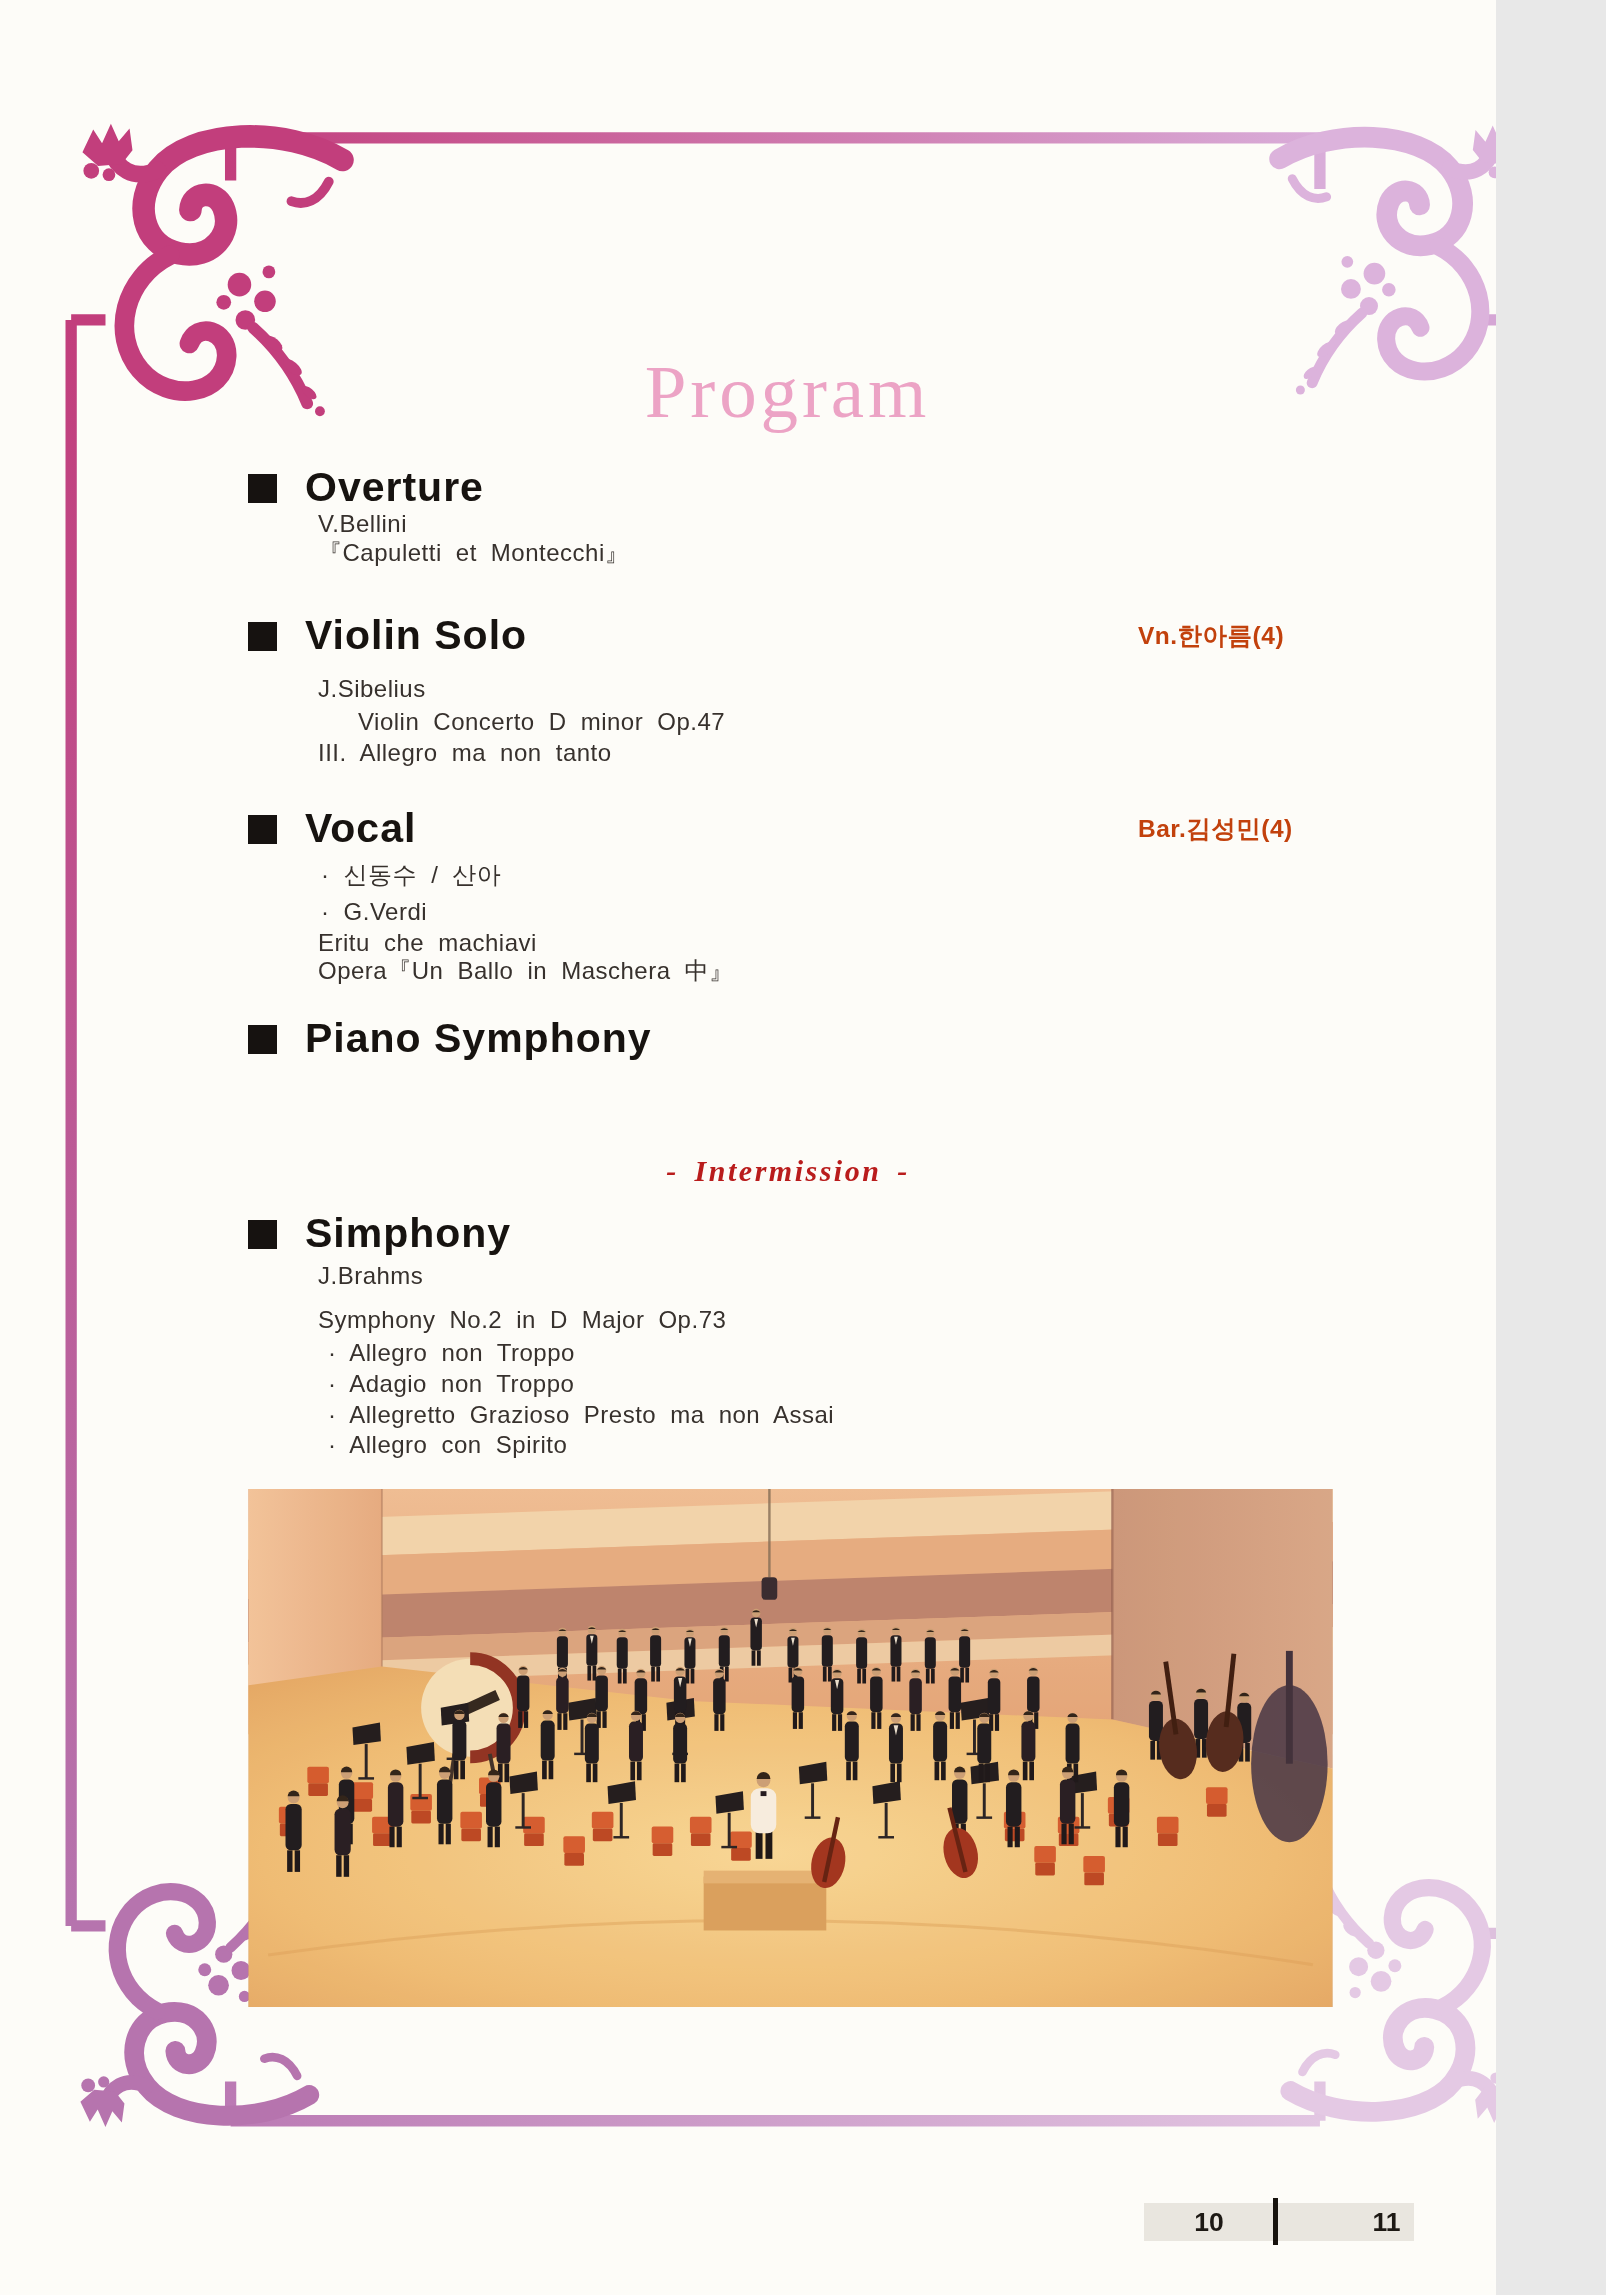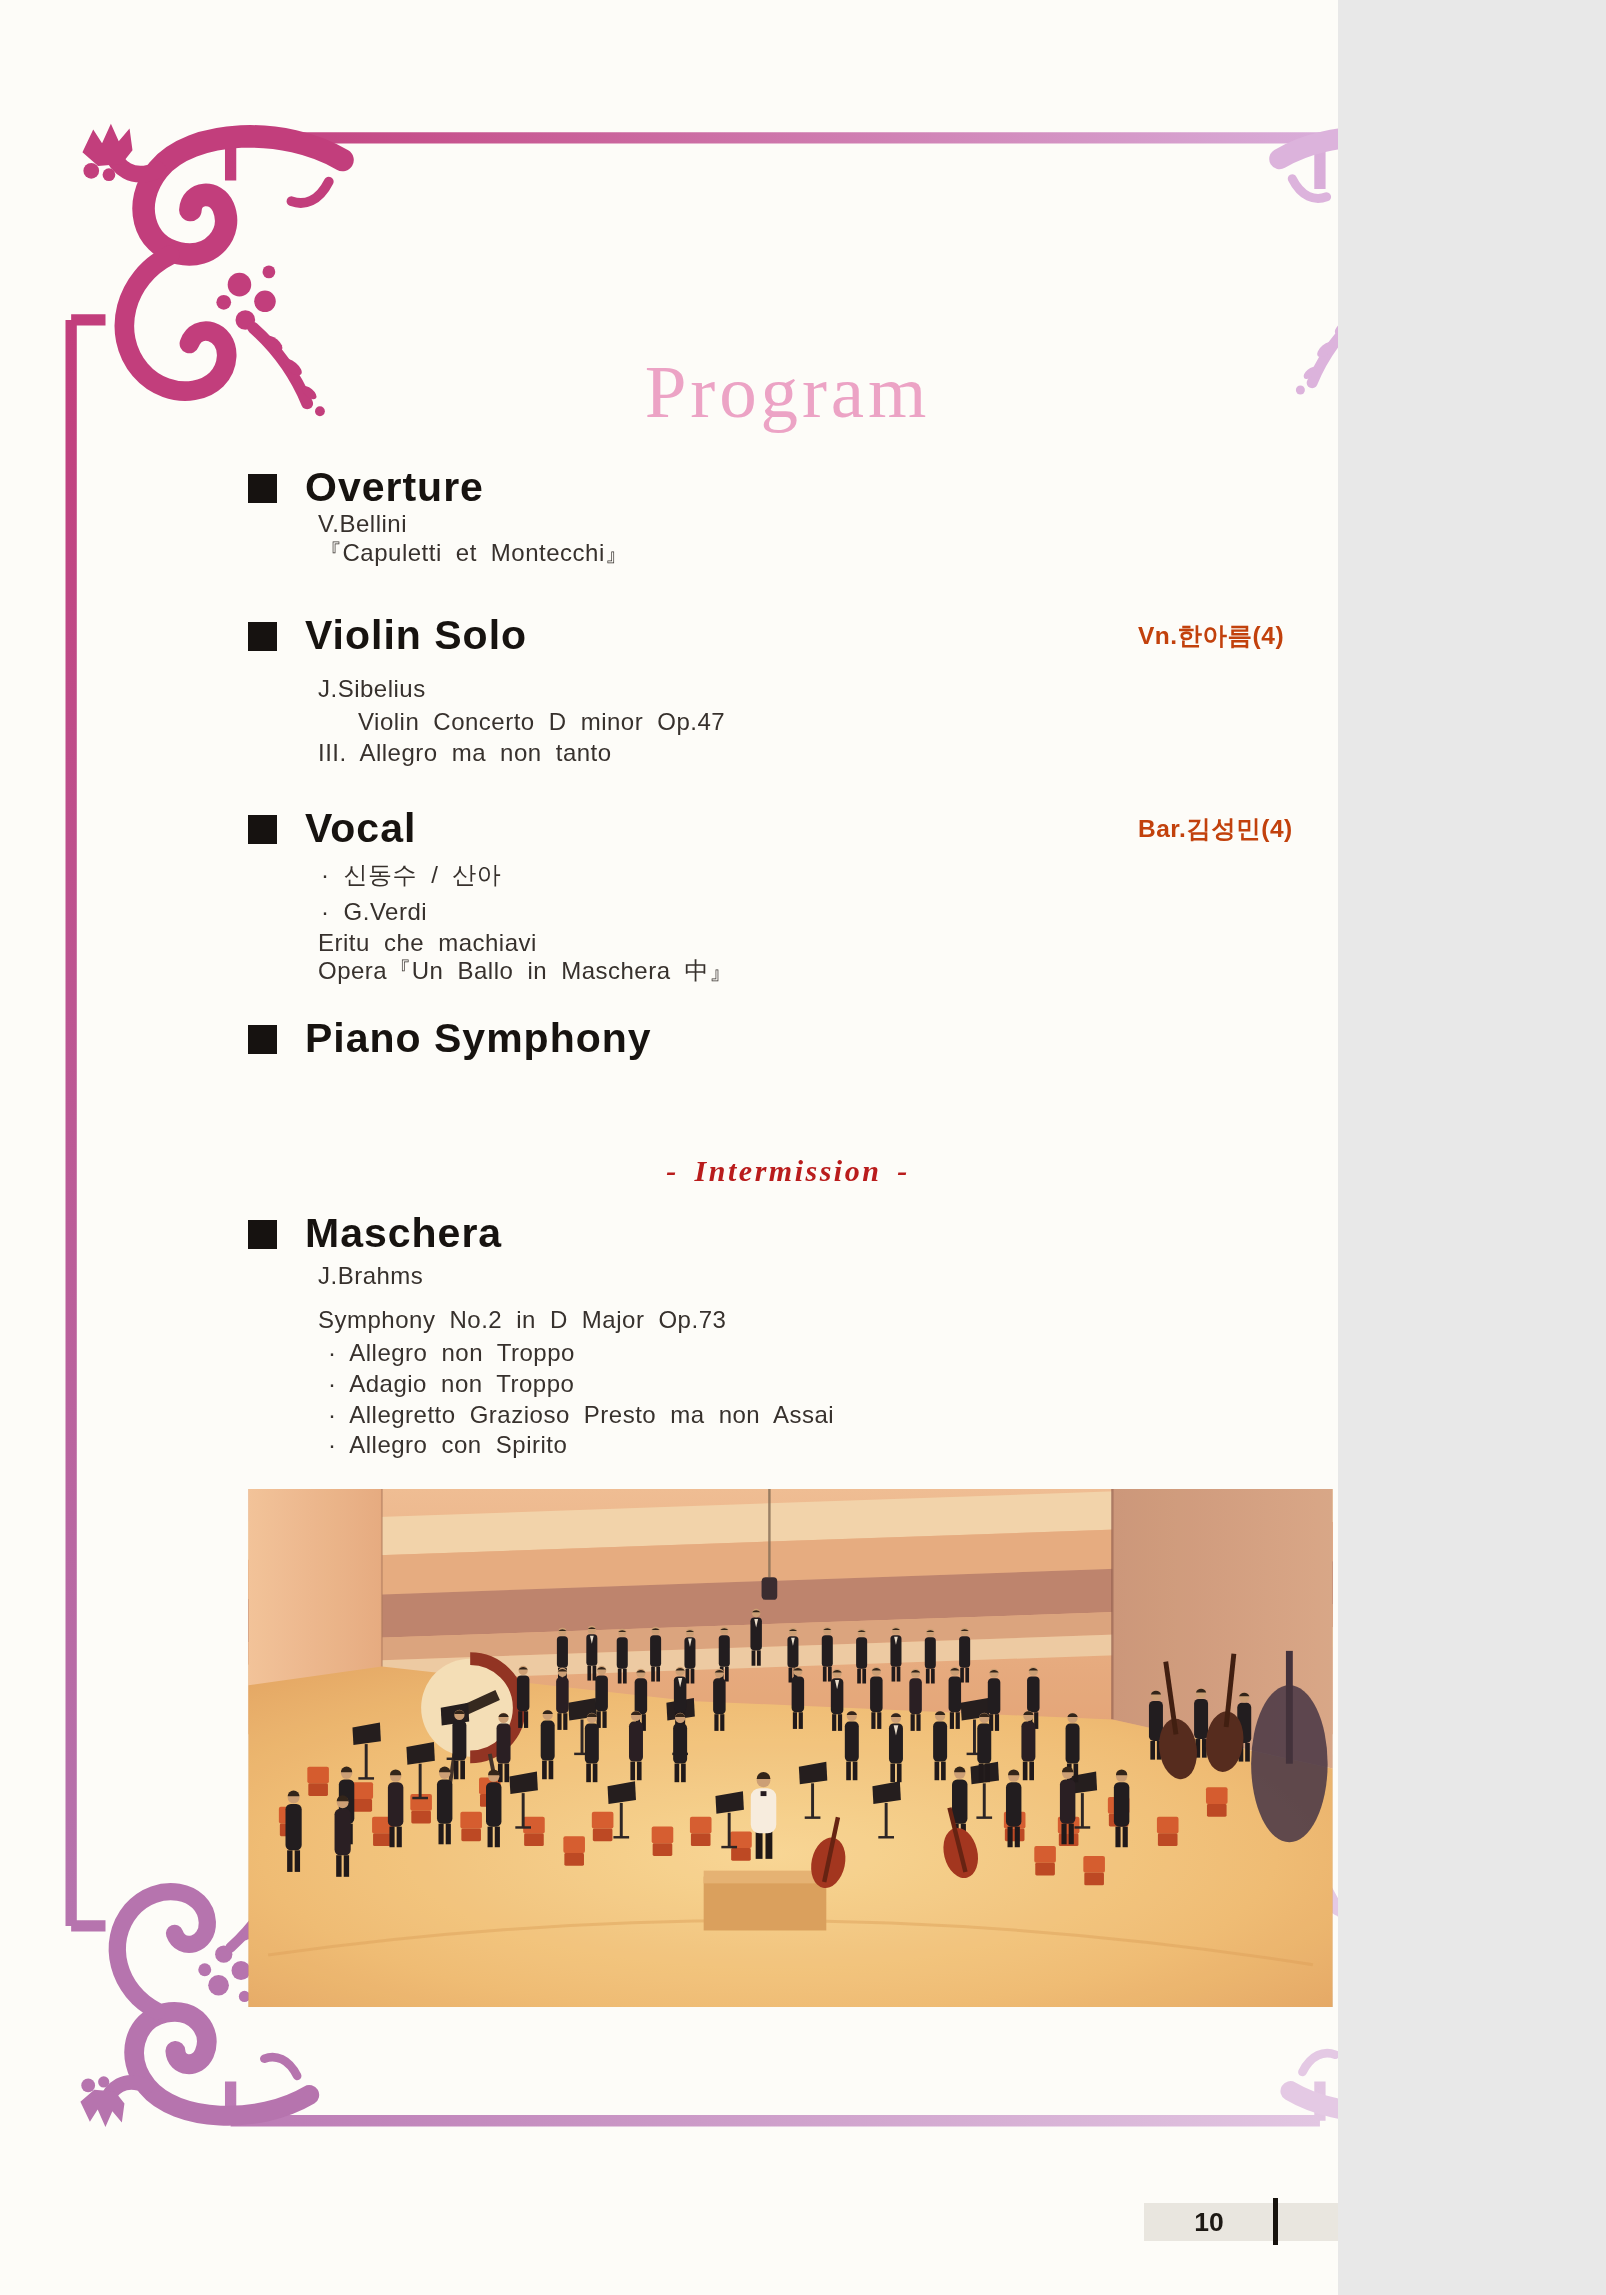--- a/index.html
+++ b/index.html
@@ -1,17 +1,17 @@
 <!DOCTYPE html>
 <html style="font-size:7.9px"><head>
 <meta charset="utf-8">
 <style>
   html,body{margin:0;padding:0;background:#e8e8e8;}
   .page{
-    position:relative;width:1338px;height:2295px;overflow:hidden;
+    position:relative;width:1496px;height:2295px;overflow:hidden;
     background:#fdfcf8;
     font-family:"Liberation Sans","DejaVu Sans",sans-serif;
   }
   .abs{position:absolute;}
   .page-title{
     font-family:"Liberation Serif","DejaVu Serif",serif;
     font-size:75px;font-weight:400;color:#eca3c5;letter-spacing:3.9px;
     text-align:center;white-space:nowrap;
   }
   .sq{background:#161210;width:28.5px;height:28.5px;}
@@ -126,21 +126,21 @@
   <div class="abs sub" style="left:321px;top:899px;">· G.Verdi</div>
   <div class="abs sub" style="left:318px;top:930px;">Eritu che machiavi</div>
   <div class="abs sub" style="left:318px;top:958px;">Opera『Un Ballo in Maschera 中』</div>
 
   <div class="abs sq" style="left:248px;top:1025px;"></div>
   <div class="abs heading" style="left:305px;top:1018px;">Piano Symphony</div>
 
   <div class="abs intermission" style="left:0;top:1154px;width:1576px;">- Intermission -</div>
 
   <div class="abs sq" style="left:248px;top:1220px;"></div>
-  <div class="abs heading" style="left:305px;top:1213px;">Maschera</div>
+  <div class="abs heading" style="left:305px;top:1213px;">Simphony</div>
   <div class="abs sub" style="left:318px;top:1263px;">J.Brahms</div>
   <div class="abs sub" style="left:318px;top:1307px;">Symphony No.2 in D Major Op.73</div>
   <div class="abs sub" style="left:328px;top:1340px;">· Allegro non Troppo</div>
   <div class="abs sub" style="left:328px;top:1371px;">· Adagio non Troppo</div>
   <div class="abs sub" style="left:328px;top:1402px;">· Allegretto Grazioso Presto ma non Assai</div>
   <div class="abs sub" style="left:328px;top:1432px;">· Allegro con Spirito</div>
 
   <div class="abs photo-wrap" style="left:248px;top:1489px;width:1085px;height:518px;">
     <svg id="photoSvg" width="1085" height="518" viewBox="0 0 2210 1056">
       <defs>

